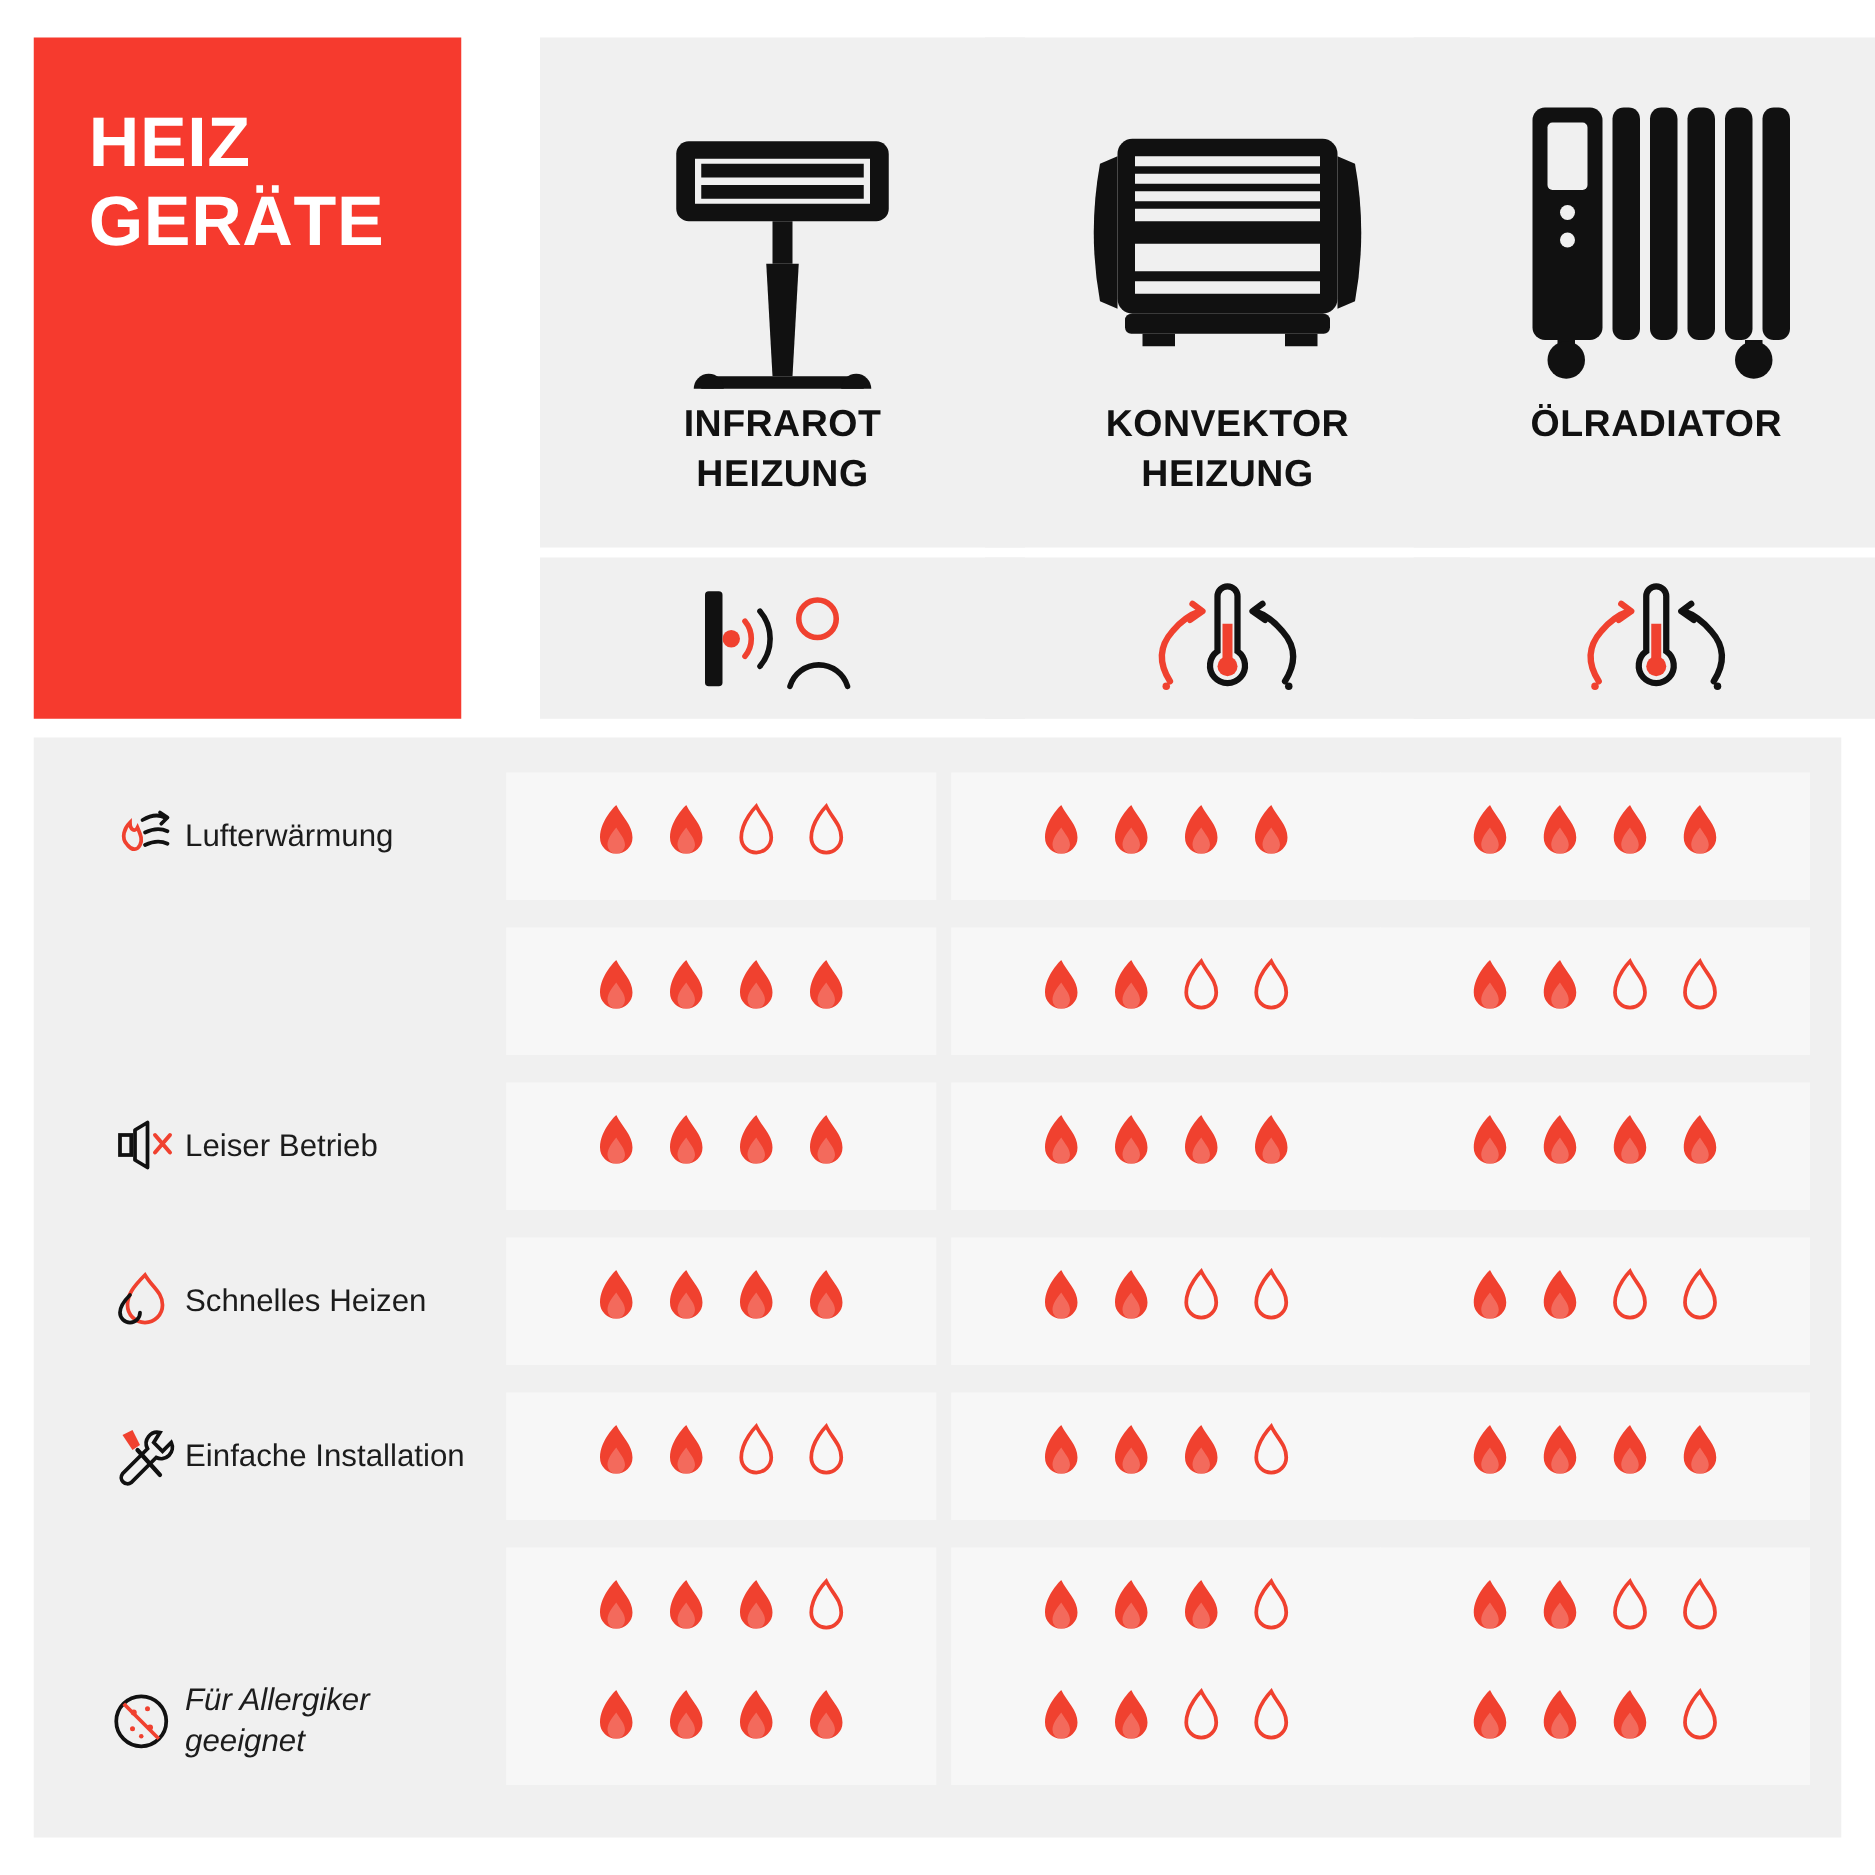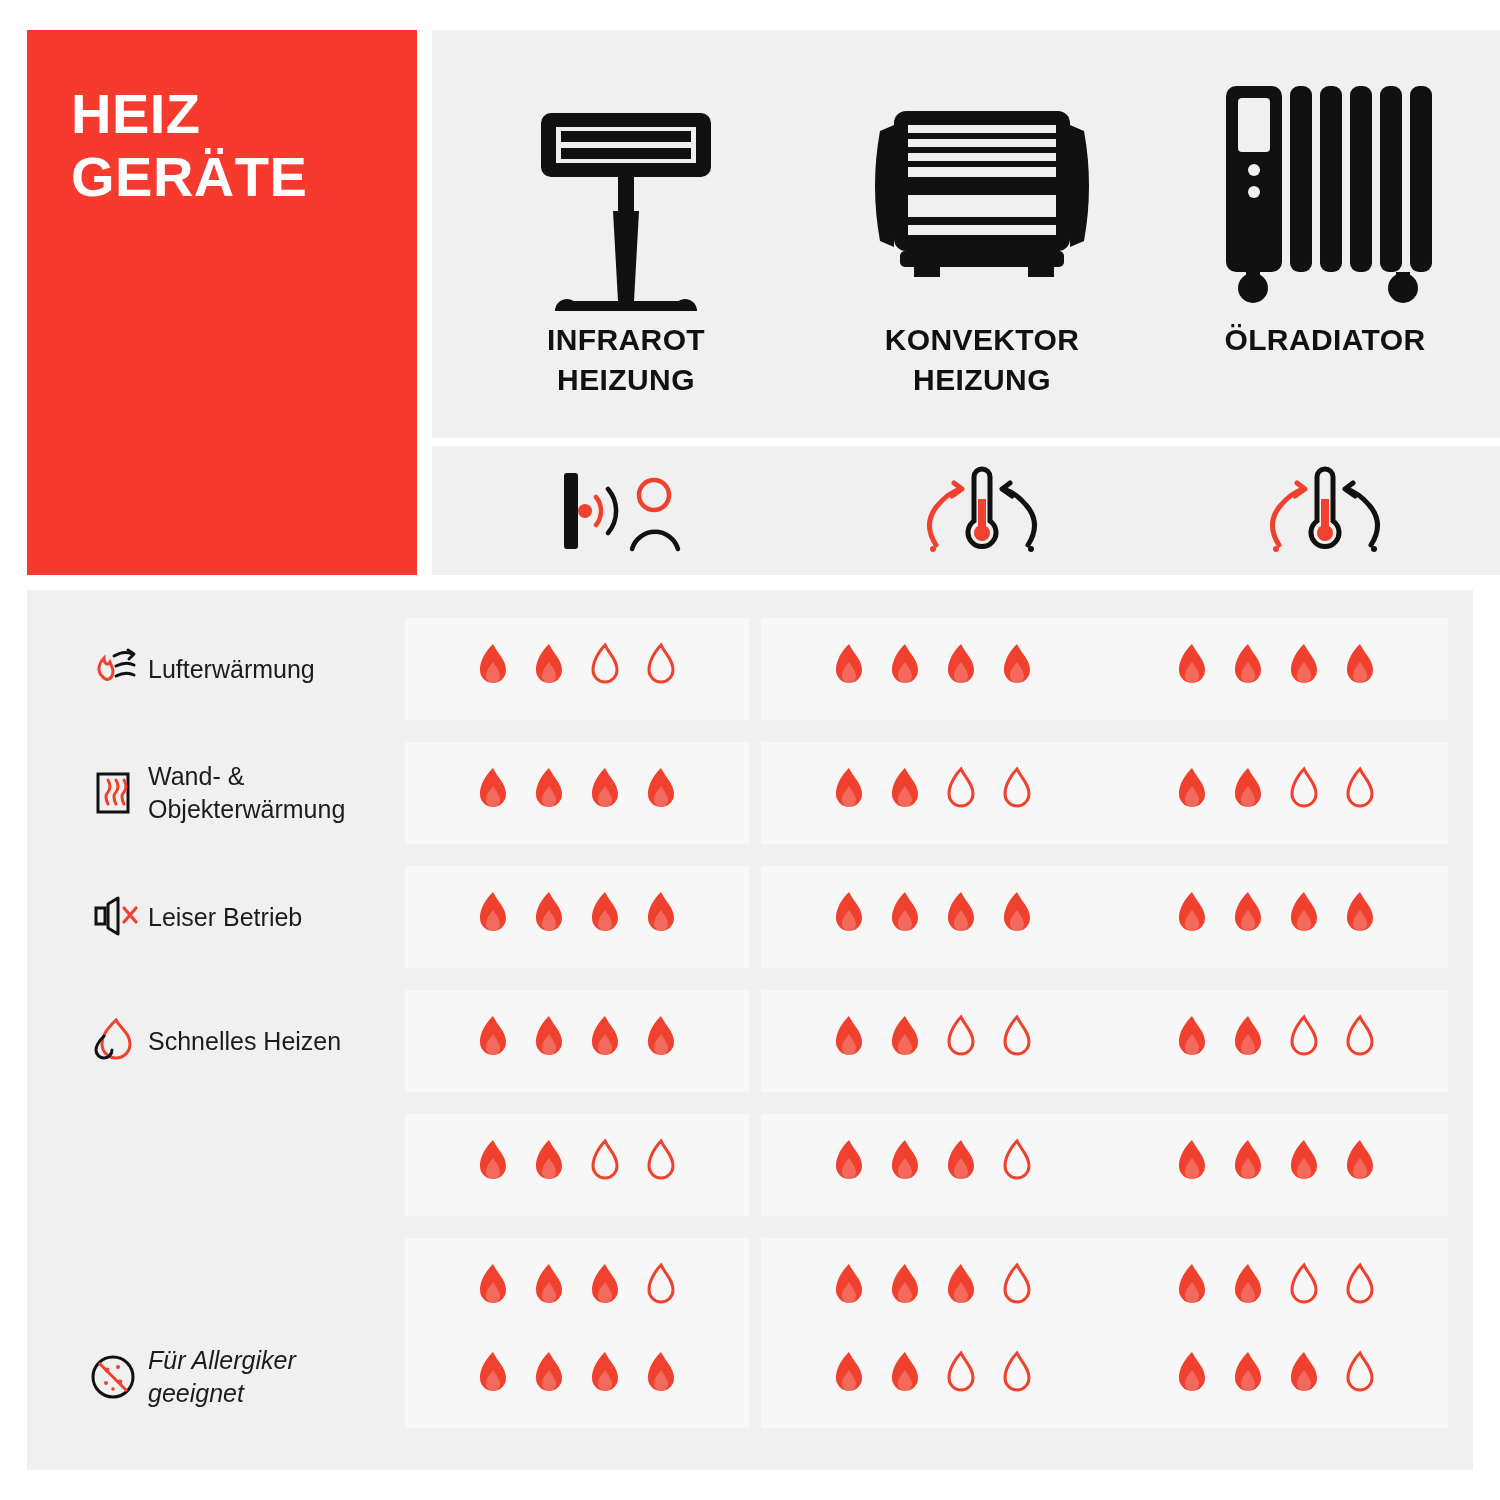--- a/index.html
+++ b/index.html
@@ -27,21 +27,21 @@
     left: 27px;
     top: 30px;
     width: 1446px;
     height: 545px;
   }
 
   .brand-card {
     position: absolute;
     left: 0;
     top: 0;
-    width: 390px;
+    width: 342px;
     height: 545px;
     background: #F63A2E;
     box-sizing: border-box;
     padding: 52px 44px;
   }
   .brand-title {
     color: #ffffff;
     font-size: 56px;
     line-height: 1.13;
     font-weight: bold;
@@ -344,32 +344,20 @@
             <path d="M23 20 c-5 6 -7 10 -7 14 a7 7 0 0 0 14 0 c0 -5 -4 -9 -7 -14 z" fill="#ffffff" opacity="0.22"></path>
           </svg>
         <svg class="flame" viewBox="0 0 46 54">
             <path d="M23 2 C23 2 10 14 10 28 a13 13 0 0 0 26 0 C36 18 28 12 23 2 z" fill="#F0412F"></path>
             <path d="M23 20 c-5 6 -7 10 -7 14 a7 7 0 0 0 14 0 c0 -5 -4 -9 -7 -14 z" fill="#ffffff" opacity="0.22"></path>
           </svg>
       </div>
     </div>
 
     <div class="row" style="top:152px;">
-      <div class="row-label">
-        <div class="row-icon">
-          <svg width="62" height="62" viewBox="0 0 62 62">
-            <rect x="16" y="12" width="30" height="38" fill="none" stroke="#111111" stroke-width="3"></rect>
-            <path d="M26 42 q-4 -8 0 -12 q4 -5 0 -12" fill="none" stroke="#F0412F" stroke-width="3" stroke-linecap="round"></path>
-            <path d="M34 42 q-4 -8 0 -12 q4 -5 0 -12" fill="none" stroke="#F0412F" stroke-width="3" stroke-linecap="round"></path>
-            <path d="M42 42 q-4 -8 0 -12 q4 -5 0 -12" fill="none" stroke="#F0412F" stroke-width="3" stroke-linecap="round"></path>
-          </svg>
-        </div>
-        <div class="row-text">Wand- &amp;
-Objekterwärmung</div>
-      </div>
       <div class="cell cell-1">
         <svg class="flame" viewBox="0 0 46 54">
             <path d="M23 2 C23 2 10 14 10 28 a13 13 0 0 0 26 0 C36 18 28 12 23 2 z" fill="#F0412F"></path>
             <path d="M23 20 c-5 6 -7 10 -7 14 a7 7 0 0 0 14 0 c0 -5 -4 -9 -7 -14 z" fill="#ffffff" opacity="0.22"></path>
           </svg>
         <svg class="flame" viewBox="0 0 46 54">
             <path d="M23 2 C23 2 10 14 10 28 a13 13 0 0 0 26 0 C36 18 28 12 23 2 z" fill="#F0412F"></path>
             <path d="M23 20 c-5 6 -7 10 -7 14 a7 7 0 0 0 14 0 c0 -5 -4 -9 -7 -14 z" fill="#ffffff" opacity="0.22"></path>
           </svg>
         <svg class="flame" viewBox="0 0 46 54">
@@ -538,20 +526,30 @@
         <svg class="flame" viewBox="0 0 46 54">
             <path d="M23 3 C23 3 11 15 11 28 a12 12 0 0 0 24 0 C35 18 28 13 23 3 z" fill="none" stroke="#F0412F" stroke-width="3"></path>
           </svg>
         <svg class="flame" viewBox="0 0 46 54">
             <path d="M23 3 C23 3 11 15 11 28 a12 12 0 0 0 24 0 C35 18 28 13 23 3 z" fill="none" stroke="#F0412F" stroke-width="3"></path>
           </svg>
       </div>
     </div>
 
     <div class="row" style="top:524px;">
+      <div class="row-label">
+        <div class="row-icon">
+          <svg width="62" height="62" viewBox="0 0 62 62">
+            <path d="M16 14 l8 -4 l6 12 l-6 4 z" fill="#F0412F"></path>
+            <path d="M28 26 l18 20" stroke="#111111" stroke-width="3.4" stroke-linecap="round"></path>
+            <path d="M46 12 a9 9 0 0 0 -10 13 l-20 20 a5 5 0 0 0 7 7 l20 -20 a9 9 0 0 0 12 -12 l-7 7 l-7 -7 z" fill="none" stroke="#111111" stroke-width="3"></path>
+          </svg>
+        </div>
+        <div class="row-text">Einfache Installation</div>
+      </div>
       <div class="cell cell-1">
         <svg class="flame" viewBox="0 0 46 54">
             <path d="M23 2 C23 2 10 14 10 28 a13 13 0 0 0 26 0 C36 18 28 12 23 2 z" fill="#F0412F"></path>
             <path d="M23 20 c-5 6 -7 10 -7 14 a7 7 0 0 0 14 0 c0 -5 -4 -9 -7 -14 z" fill="#ffffff" opacity="0.22"></path>
           </svg>
         <svg class="flame" viewBox="0 0 46 54">
             <path d="M23 2 C23 2 10 14 10 28 a13 13 0 0 0 26 0 C36 18 28 12 23 2 z" fill="#F0412F"></path>
             <path d="M23 20 c-5 6 -7 10 -7 14 a7 7 0 0 0 14 0 c0 -5 -4 -9 -7 -14 z" fill="#ffffff" opacity="0.22"></path>
           </svg>
         <svg class="flame" viewBox="0 0 46 54">

